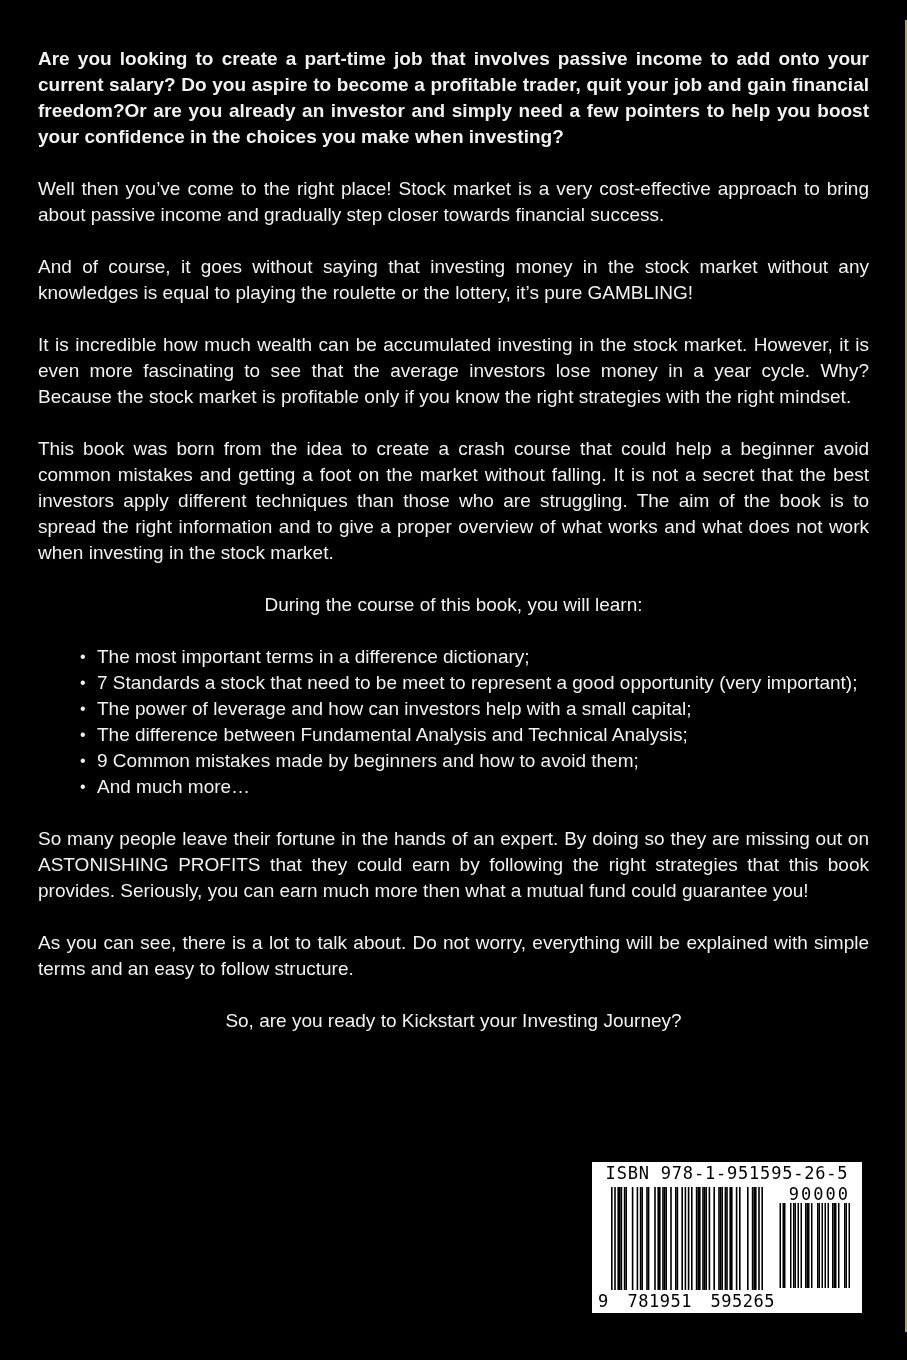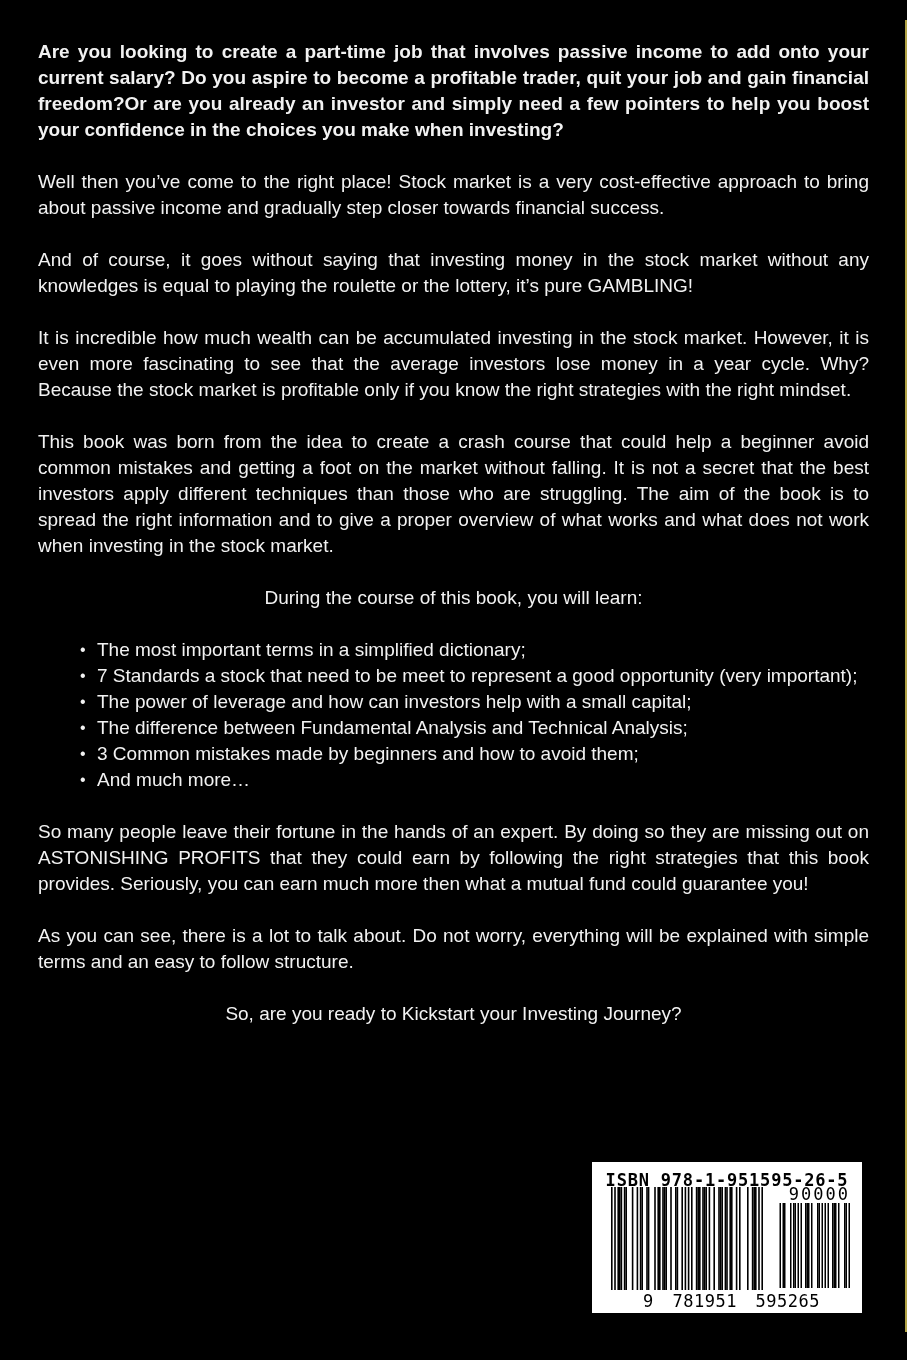--- a/index.html
+++ b/index.html
@@ -12,21 +12,21 @@
   }
   .page { position: absolute; inset: 0; background: #000; }
   .content {
     position: absolute;
     left: 38px; top: 34px;
     width: 831px;
     color: #f2f2f2;
     font-size: 19px;
     line-height: 26px;
   }
-  .content p { margin: 5px 0 26px 0; text-align: justify; }
+  .content p { margin: 12px 0 26px 0; text-align: justify; }
   .content p.lead { font-weight: bold; }
   .content p.no-just { text-align: center; }
   .learn-list { list-style: none; margin: 0 0 26px 0; padding: 0 0 0 42px; }
   .learn-list li { position: relative; padding-left: 17px; text-align: left; }
   .learn-list li::before {
     content: "\2022";
     position: absolute; left: 0; top: 0;
     font-size: 16px;
   }
   
@@ -35,41 +35,39 @@
     left: 592px; top: 1162px;
     width: 270px; height: 151px;
     background: #ffffff;
     color: #000;
     font-family: "DejaVu Sans Mono", monospace;
   }
   .bc-isbn {
     text-align: center;
     font-size: 17px;
     letter-spacing: 0.8px;
-    padding-top: 8px;
+    padding-top: 1px;
     white-space: nowrap;
-    font-weight: bold;
   }
   .bc-price {
     position: absolute;
     right: 12px; top: 22px;
     font-size: 17px;
     letter-spacing: 2px;
   }
   .bc-main { position: absolute; left: 19px; top: 25px; }
   .bc-addon { position: absolute; left: 186px; top: 41px; }
   .bc-main svg rect, .bc-addon svg rect { fill: #000; }
   .bc-digits {
     position: absolute;
     left: 6px; bottom: 2px;
     font-size: 17px;
     letter-spacing: 0.5px;
     word-spacing: 8px;
     white-space: nowrap;
-    margin-left: 45px;
   }
   .spine-strip {
     position: absolute;
     right: 0; top: 20px; bottom: 28px;
     width: 2px;
     background: #b0a245;
   }
 </style>
 </head>
 <body>
@@ -79,25 +77,25 @@
   <div class="content">
     <p class="lead">Are you looking to create a part-time job that involves passive income to add onto your current salary? Do you aspire to become a profitable trader, quit your job and gain financial freedom?Or are you already an investor and simply need a few pointers to help you boost your confidence in the choices you make when investing?</p>
     <p>Well then you’ve come to the right place! Stock market is a very cost-effective approach to bring about passive income and gradually step closer towards financial success.</p>
     <p>And of course, it goes without saying that investing money in the stock market without any knowledges is equal to playing the roulette or the lottery, it’s pure GAMBLING!</p>
     <p>It is incredible how much wealth can be accumulated investing in the stock market. However, it is even more fascinating to see that the average investors lose money in a year cycle. Why? Because the stock market is profitable only if you know the right strategies with the right mindset.</p>
     <p>This book was born from the idea to create a crash course that could help a beginner avoid common mistakes and getting a foot on the market without falling. It is not a secret that the best investors apply different techniques than those who are struggling. The aim of the book is to spread the right information and to give a proper overview of what works and what does not work when investing in the stock market.</p>
 
     <p class="no-just">During the course of this book, you will learn:</p>
 
     <ul class="learn-list">
-      <li>The most important terms in a simplified dictionary;</li>
+      <li>The most important terms in a difference dictionary;</li>
       <li>7 Standards a stock that need to be meet to represent a good opportunity (very important);</li>
       <li>The power of leverage and how can investors help with a small capital;</li>
       <li>The difference between Fundamental Analysis and Technical Analysis;</li>
-      <li>3 Common mistakes made by beginners and how to avoid them;</li>
+      <li>9 Common mistakes made by beginners and how to avoid them;</li>
       <li>And much more…</li>
     </ul>
 
     <p>So many people leave their fortune in the hands of an expert. By doing so they are missing out on ASTONISHING PROFITS that they could earn by following the right strategies that this book provides. Seriously, you can earn much more then what a mutual fund could guarantee you!</p>
     <p>As you can see, there is a lot to talk about. Do not worry, everything will be explained with simple terms and an easy to follow structure.</p>
     <p class="no-just">So, are you ready to Kickstart your Investing Journey?</p>
   </div>
 
   <div class="bc-box">
     <div class="bc-isbn">ISBN 978-1-951595-26-5</div>

